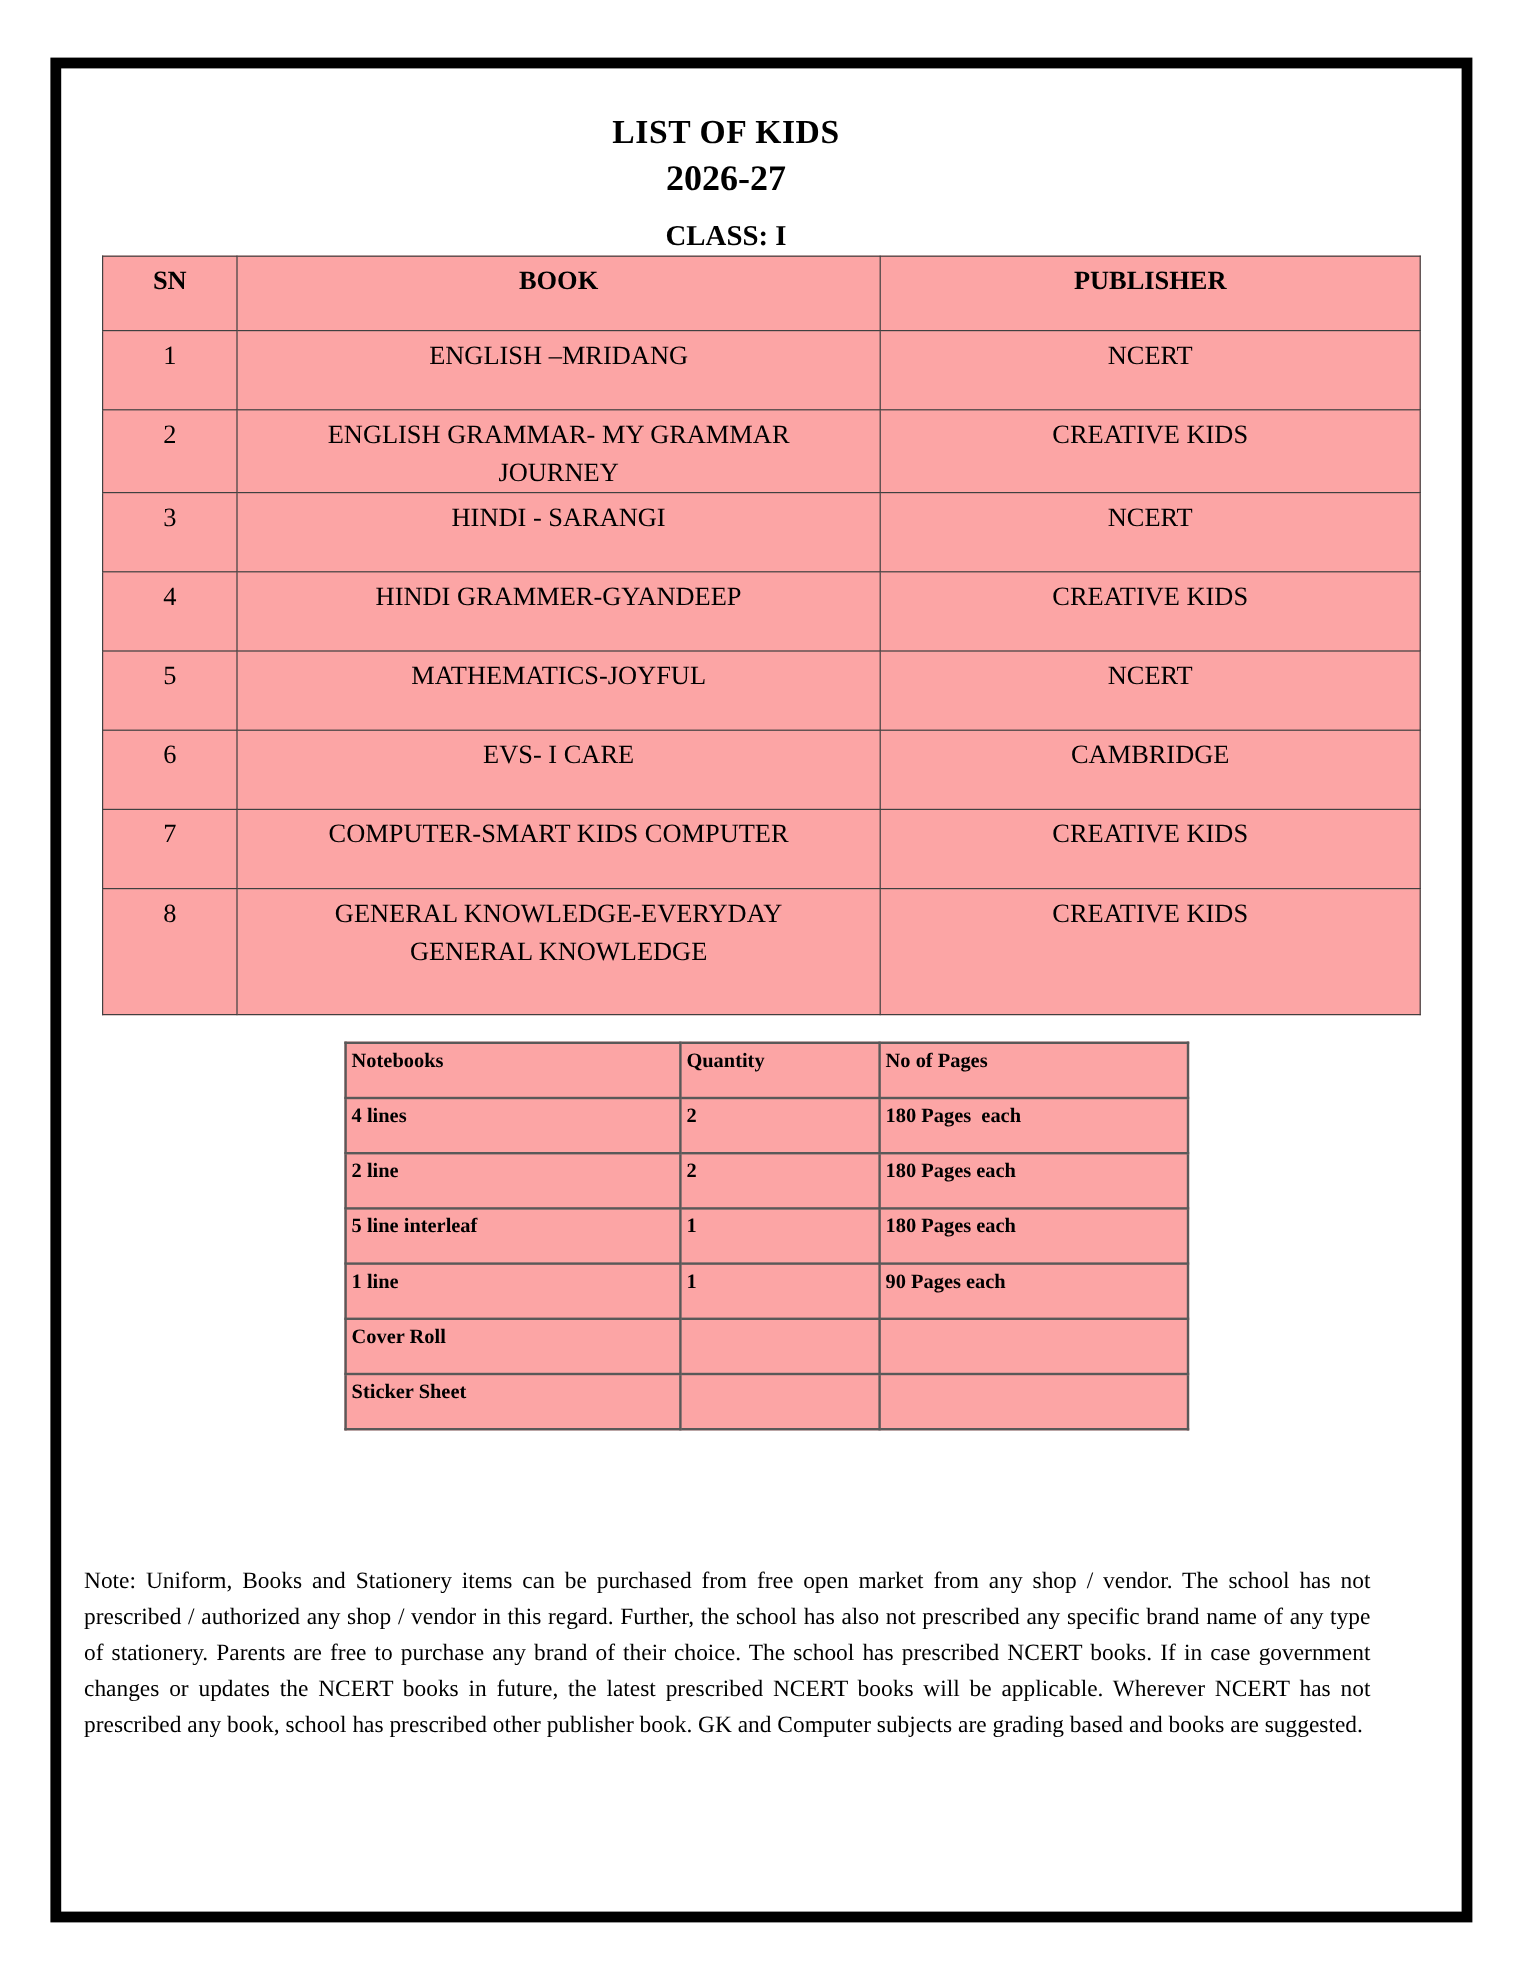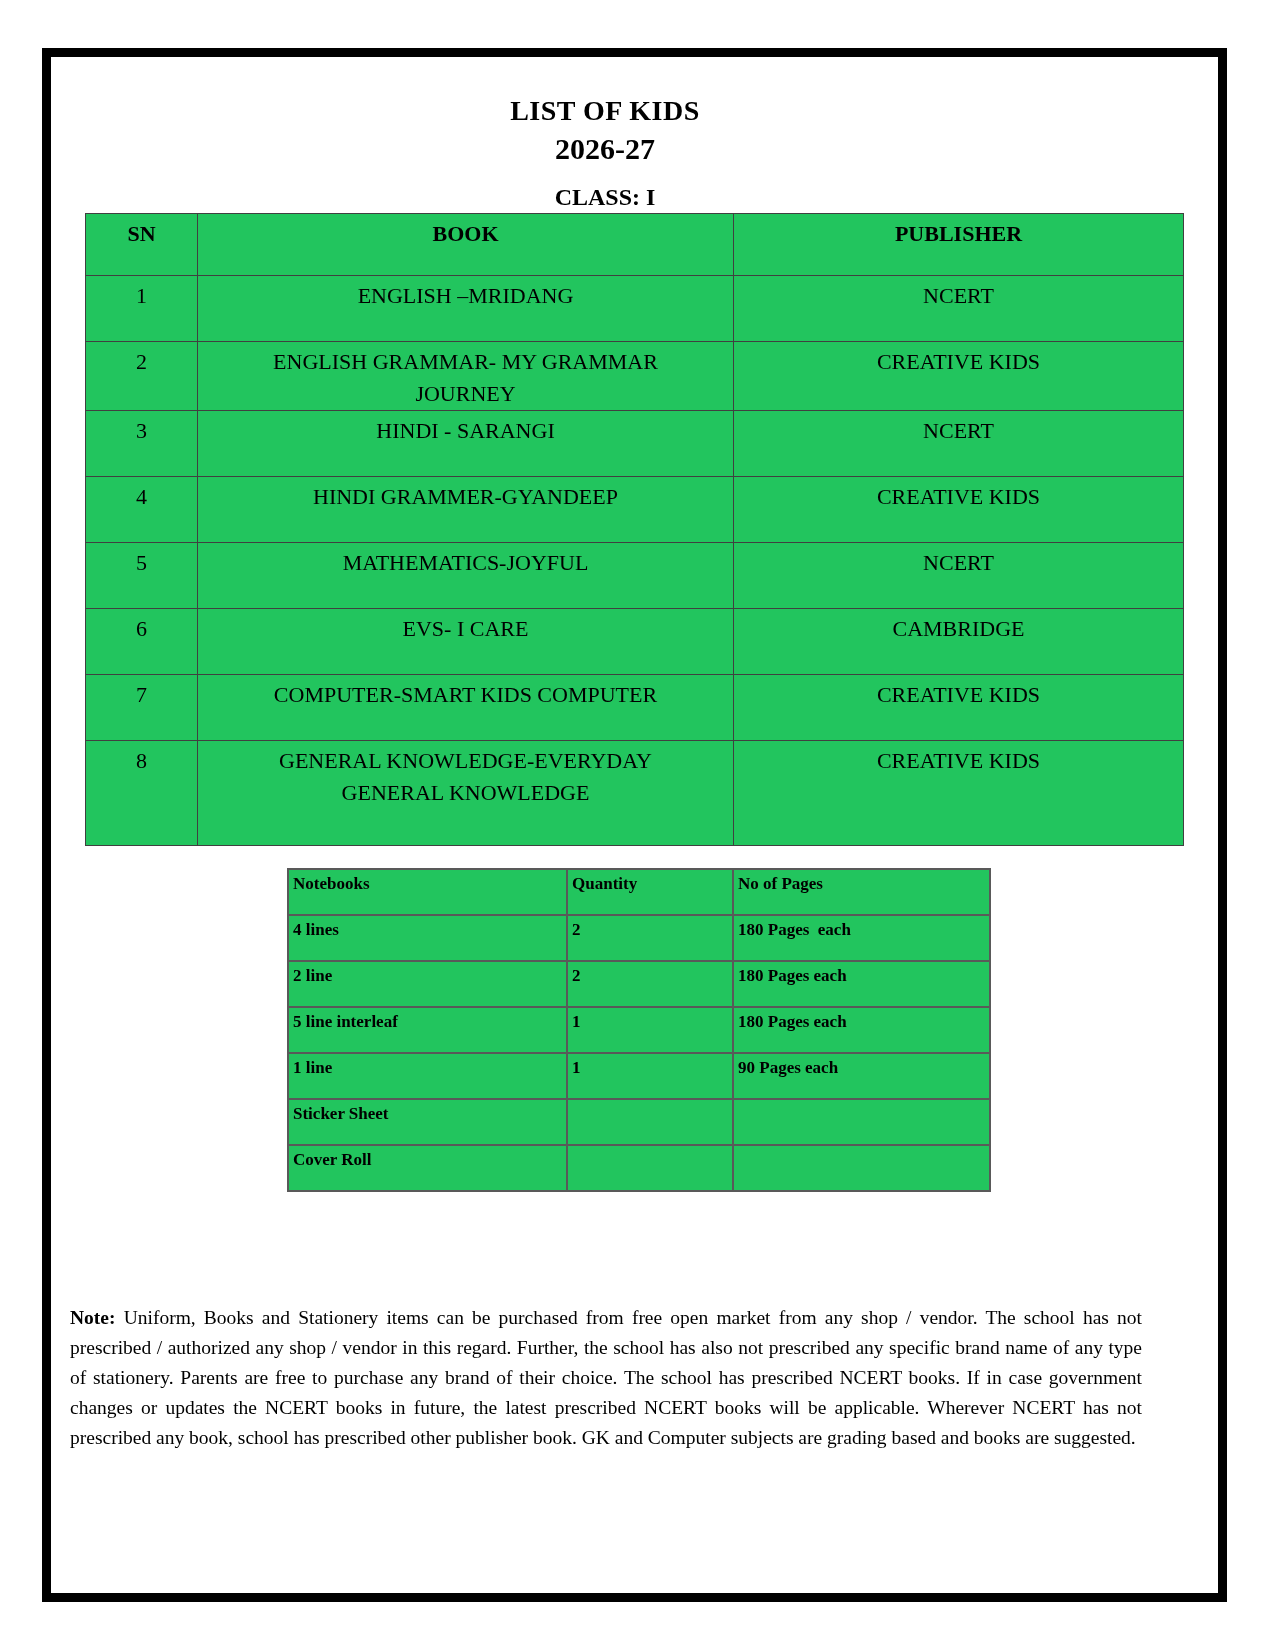--- a/index.html
+++ b/index.html
@@ -27,21 +27,21 @@
     left: 19px;
     top: 36px;
     width: 1070px;
     text-align: center;
     line-height: 1.25;
   }
   .title-main  { font-size: 28px; font-weight: bold; letter-spacing: 0.5px; }
   .title-year  { font-size: 30px; font-weight: bold; margin-top: 2px; }
   .title-class { font-size: 24px; font-weight: bold; margin-top: 14px; }
 
-  table { border-collapse: collapse; table-layout: fixed; background: #22c55e; padding-left: 48px; }
+  table { border-collapse: collapse; table-layout: fixed; background: #fca5a5; padding-left: 48px; }
 
   .books-table {
     position: absolute;
     left: 34px;
     top: 156px;
     width: 1098px;
     font-size: 22px;
   }
   .books-table td, .books-table th {
     border: 1px solid #404040;
@@ -83,21 +83,21 @@
 
   .note-block {
     position: absolute;
     left: 19px;
     top: 1226px;
     width: 1072px;
     font-size: 19.5px;
     line-height: 30px;
     text-align: justify;
   }
-  .note-label { font-weight: bold; }
+  .note-label { font-weight: normal; }
 </style>
 </head>
 <body>
 
 <div class="screen">
   <div class="page-border">
 
     <div class="title-block">
       <div class="title-main">LIST OF KIDS</div>
       <div class="title-year">2026-27</div>
@@ -185,28 +185,28 @@
         <td>5 line interleaf</td>
         <td>1</td>
         <td class="nb-pages">180 Pages each</td>
       </tr>
       <tr>
         <td>1 line</td>
         <td>1</td>
         <td class="nb-pages">90 Pages each</td>
       </tr>
       <tr>
+        <td>Cover Roll</td>
+        <td></td>
+        <td class="nb-pages"></td>
+      </tr>
+      <tr>
         <td>Sticker Sheet</td>
         <td></td>
         <td class="nb-pages"></td>
       </tr>
-      <tr>
-        <td>Cover Roll</td>
-        <td></td>
-        <td class="nb-pages"></td>
-      </tr>
     </tbody>
       </table>
 
     <p class="note-block"><span class="note-label">Note:</span><span> Uniform, Books and Stationery items can be purchased from free open market from any shop / vendor. The school has not prescribed / authorized any shop / vendor in this regard. Further, the school has also not prescribed any specific brand name of any type of stationery. Parents are free to purchase any brand of their choice. The school has prescribed NCERT books. If in case government changes or updates the NCERT books in future, the latest prescribed NCERT books will be applicable. Wherever NCERT has not prescribed any book, school has prescribed other publisher book. GK and Computer subjects are grading based and books are suggested.</span></p>
 
   </div>
 </div>
 
 </body></html>

